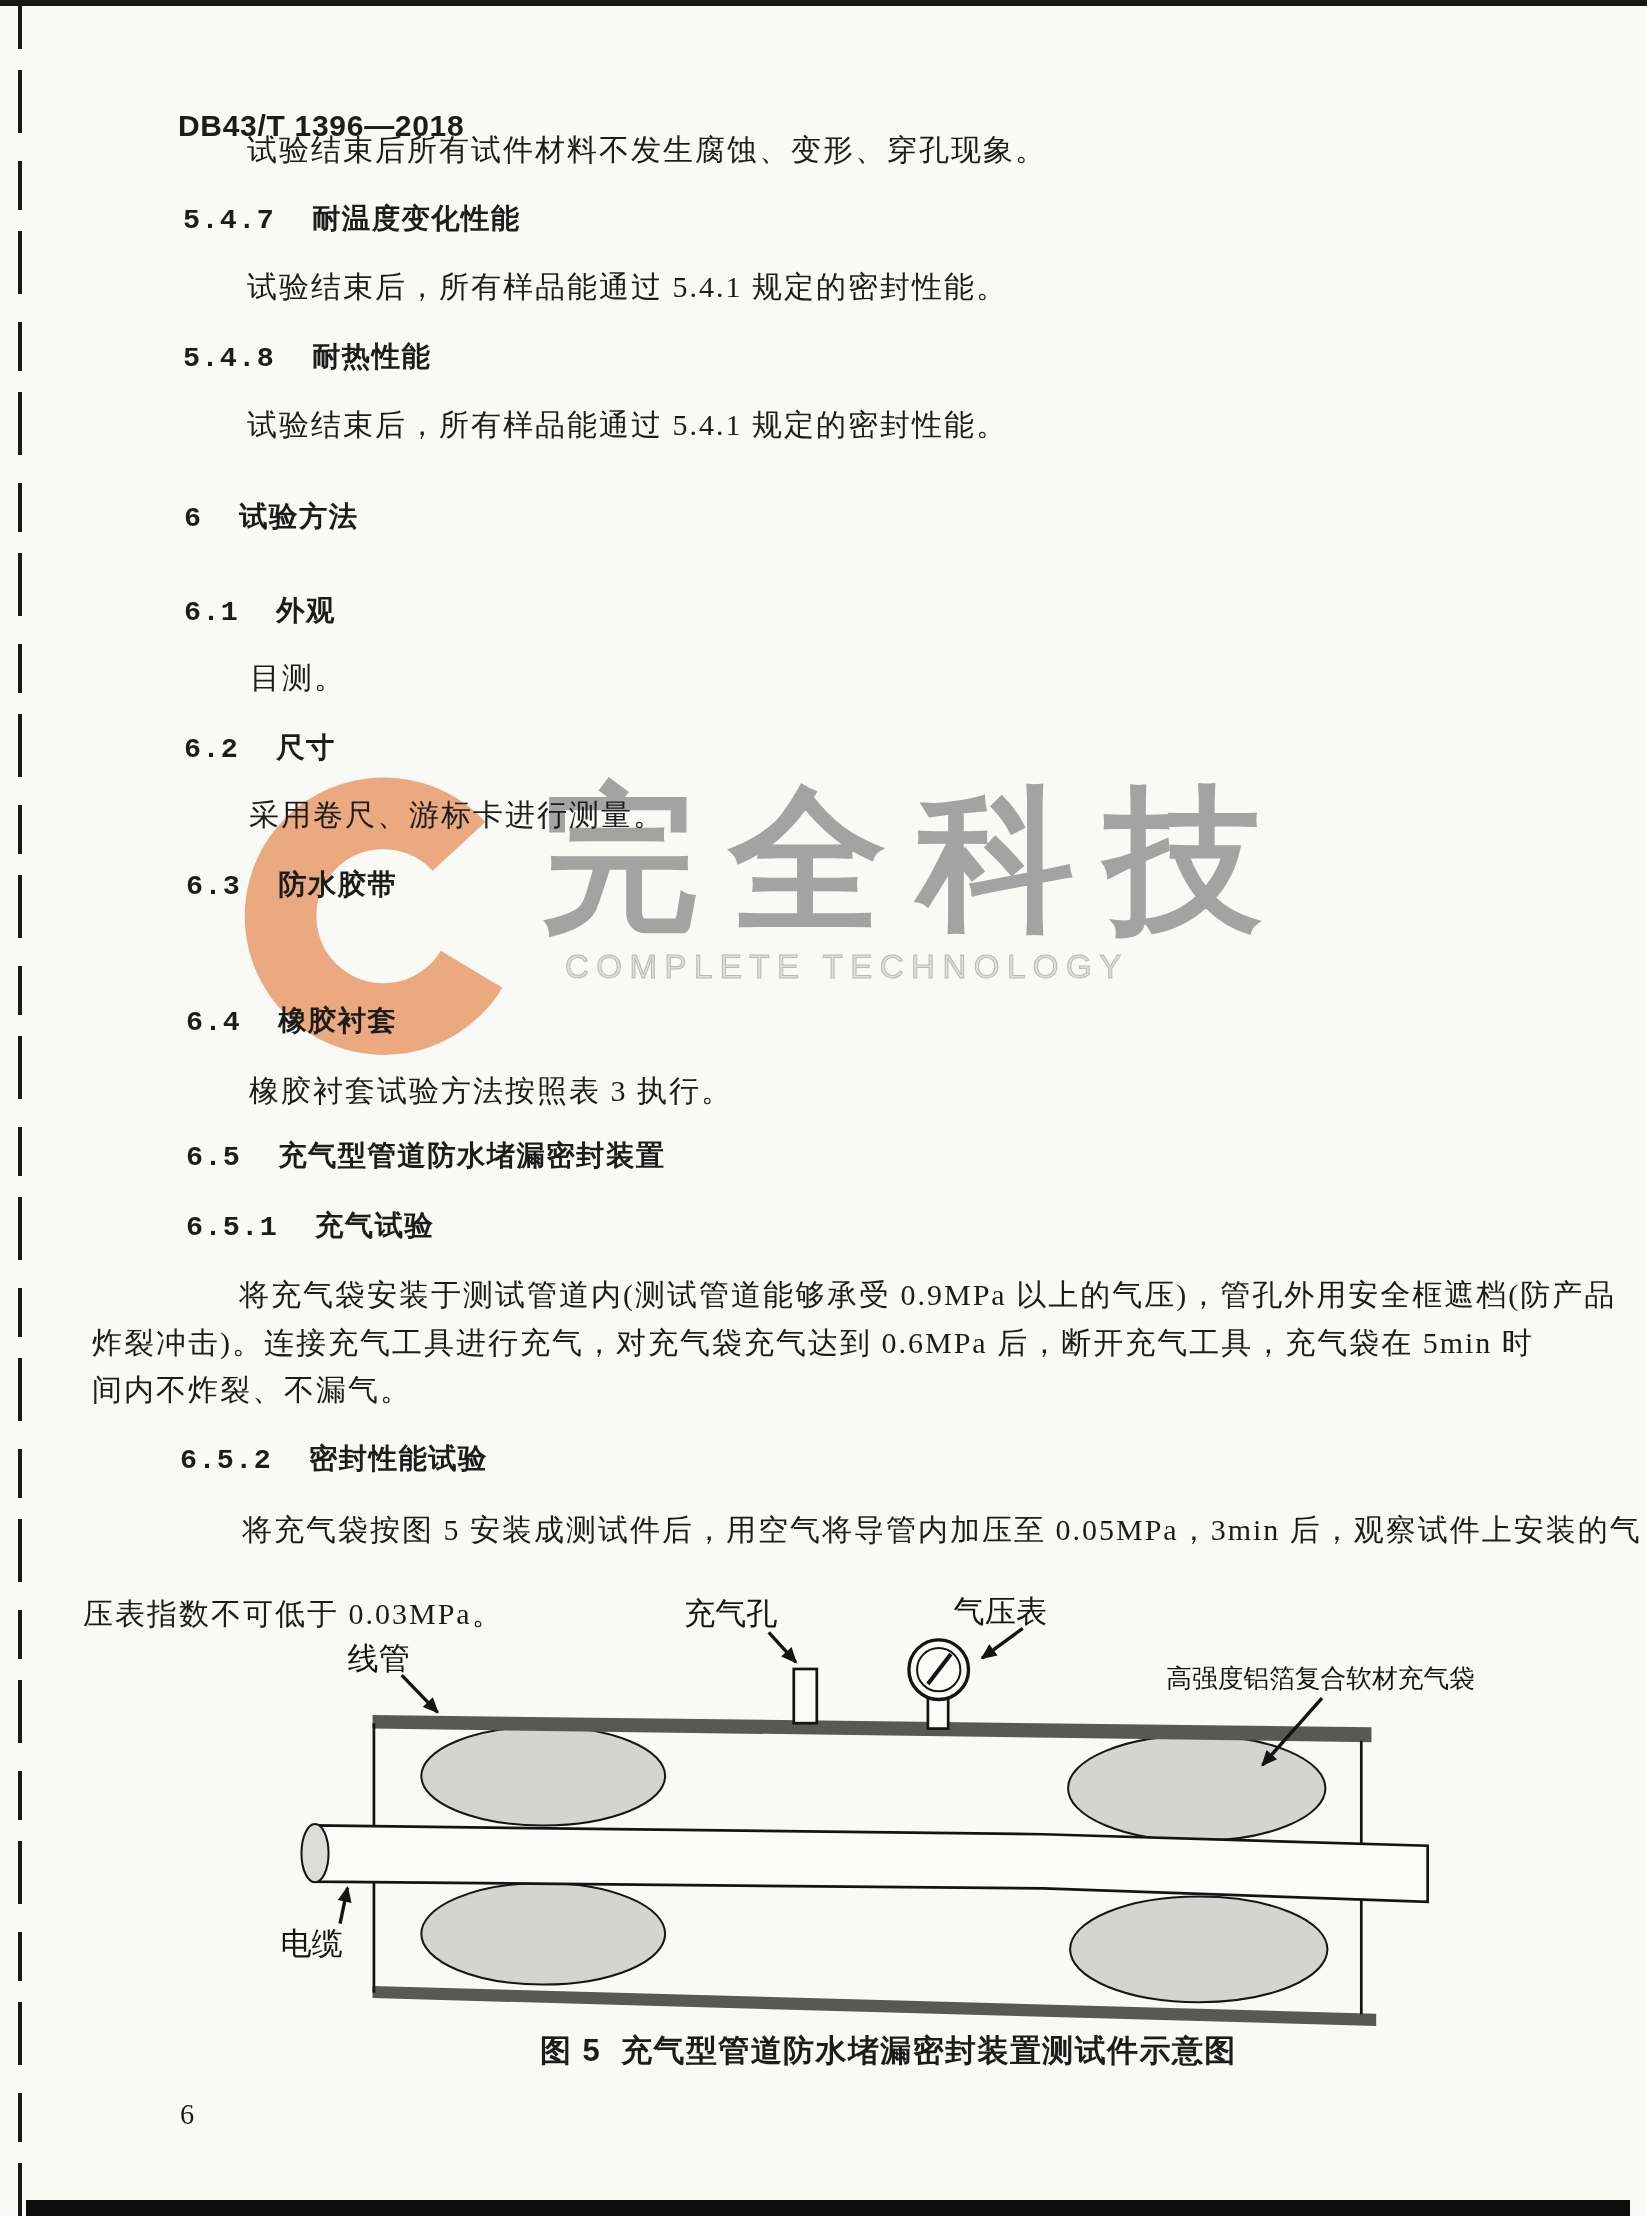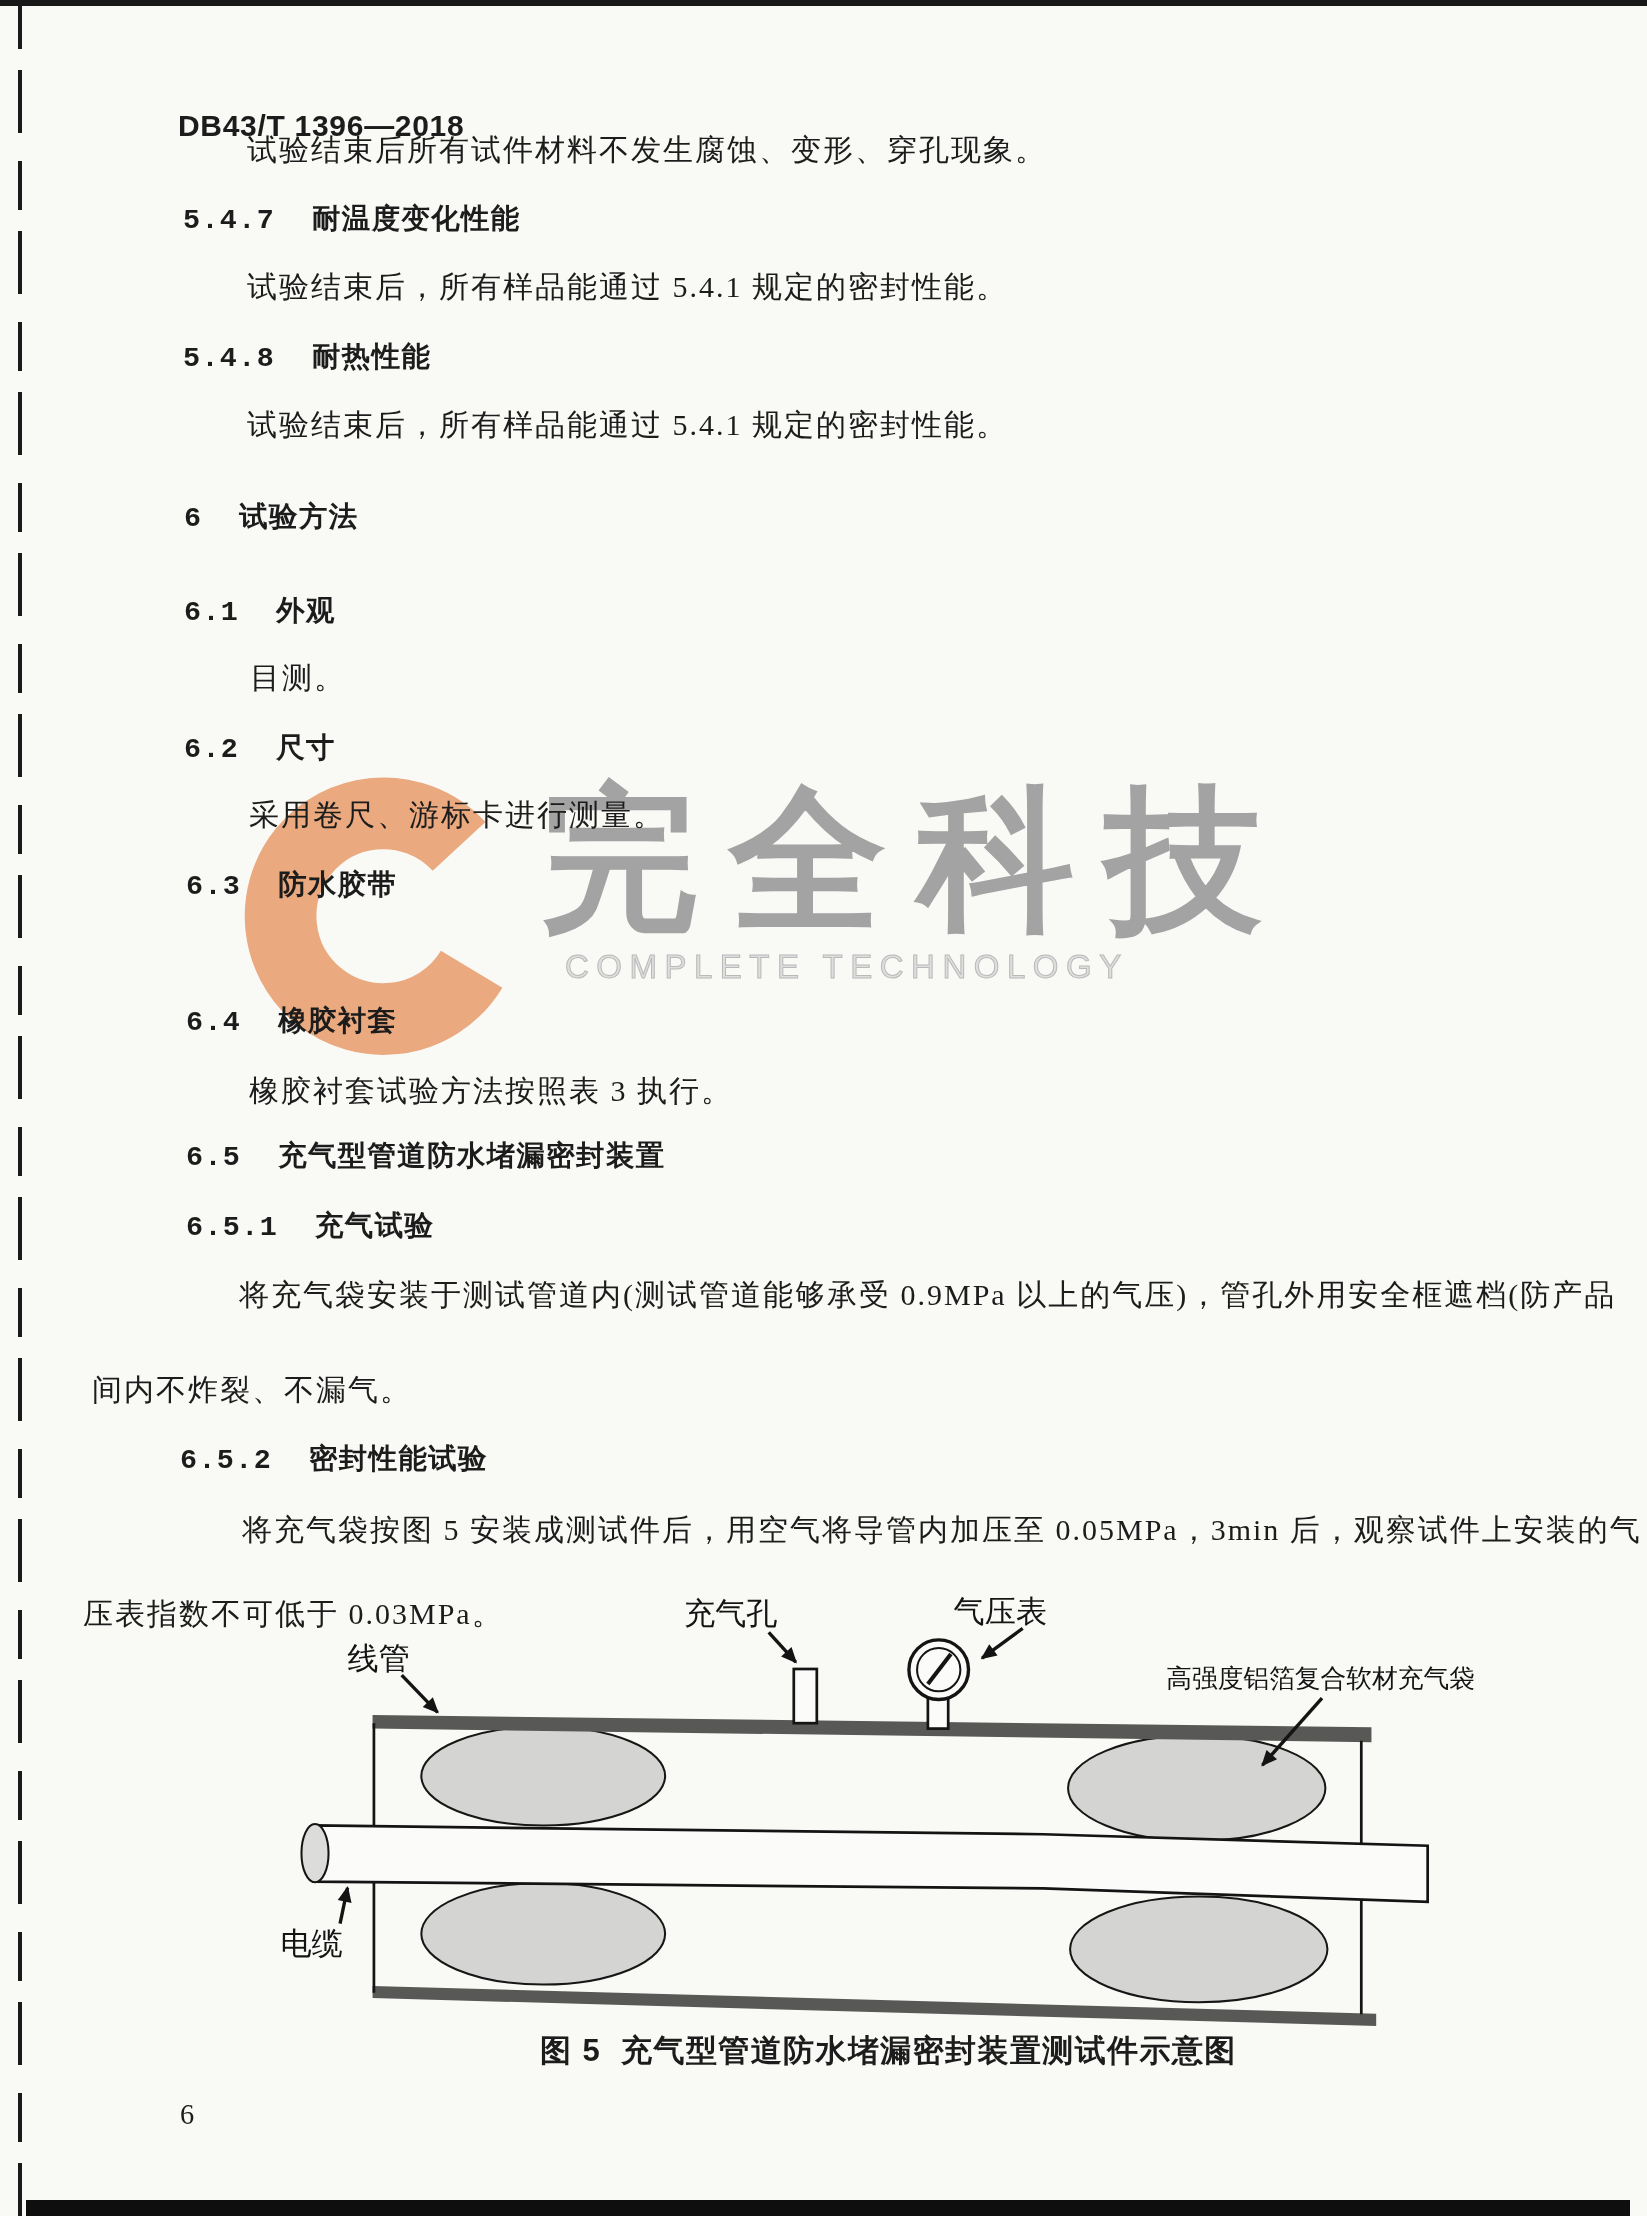--- a/index.html
+++ b/index.html
@@ -65,20 +65,21 @@
   <div class="tblock h" style="left:184px; top:595px;">6.1  外观</div>
   <div class="tblock p" style="left:250px; top:659px;">目测。</div>
   <div class="tblock h" style="left:184px; top:732px;">6.2  尺寸</div>
   <div class="tblock p" style="left:249px; top:796px;">采用卷尺、游标卡进行测量。</div>
   <div class="tblock h" style="left:186px; top:869px;">6.3  防水胶带</div>
   <div class="tblock h" style="left:186px; top:1005px;">6.4  橡胶衬套</div>
   <div class="tblock p" style="left:249px; top:1072px;">橡胶衬套试验方法按照表 3 执行。</div>
   <div class="tblock h" style="left:186px; top:1140px;">6.5  充气型管道防水堵漏密封装置</div>
   <div class="tblock h" style="left:186px; top:1210px;">6.5.1  充气试验</div>
   <div class="tblock p" style="left:239px; top:1276px;">将充气袋安装于测试管道内(测试管道能够承受 0.9MPa 以上的气压)，管孔外用安全框遮档(防产品</div>
+  <div class="tblock p" style="left:92px; top:1324px;">炸裂冲击)。连接充气工具进行充气，对充气袋充气达到 0.6MPa 后，断开充气工具，充气袋在 5min 时</div>
   <div class="tblock p" style="left:92px; top:1371px;">间内不炸裂、不漏气。</div>
   <div class="tblock h" style="left:180px; top:1443px;">6.5.2  密封性能试验</div>
   <div class="tblock p" style="left:242px; top:1511px;">将充气袋按图 5 安装成测试件后，用空气将导管内加压至 0.05MPa，3min 后，观察试件上安装的气</div>
   <div class="tblock p" style="left:83px; top:1555px;margin-top:40px;">压表指数不可低于 0.03MPa。</div>
 
   <svg class="figure-svg" width="1456" height="447" viewBox="0 0 2150 660">
     <defs>
       <marker id="ah" viewBox="0 0 20 20" refX="17" refY="10" markerWidth="26" markerHeight="26" markerUnits="userSpaceOnUse" orient="auto">
         <path d="M1,2 L19,10 L1,18 Z" fill="#141414"></path>
       </marker>

